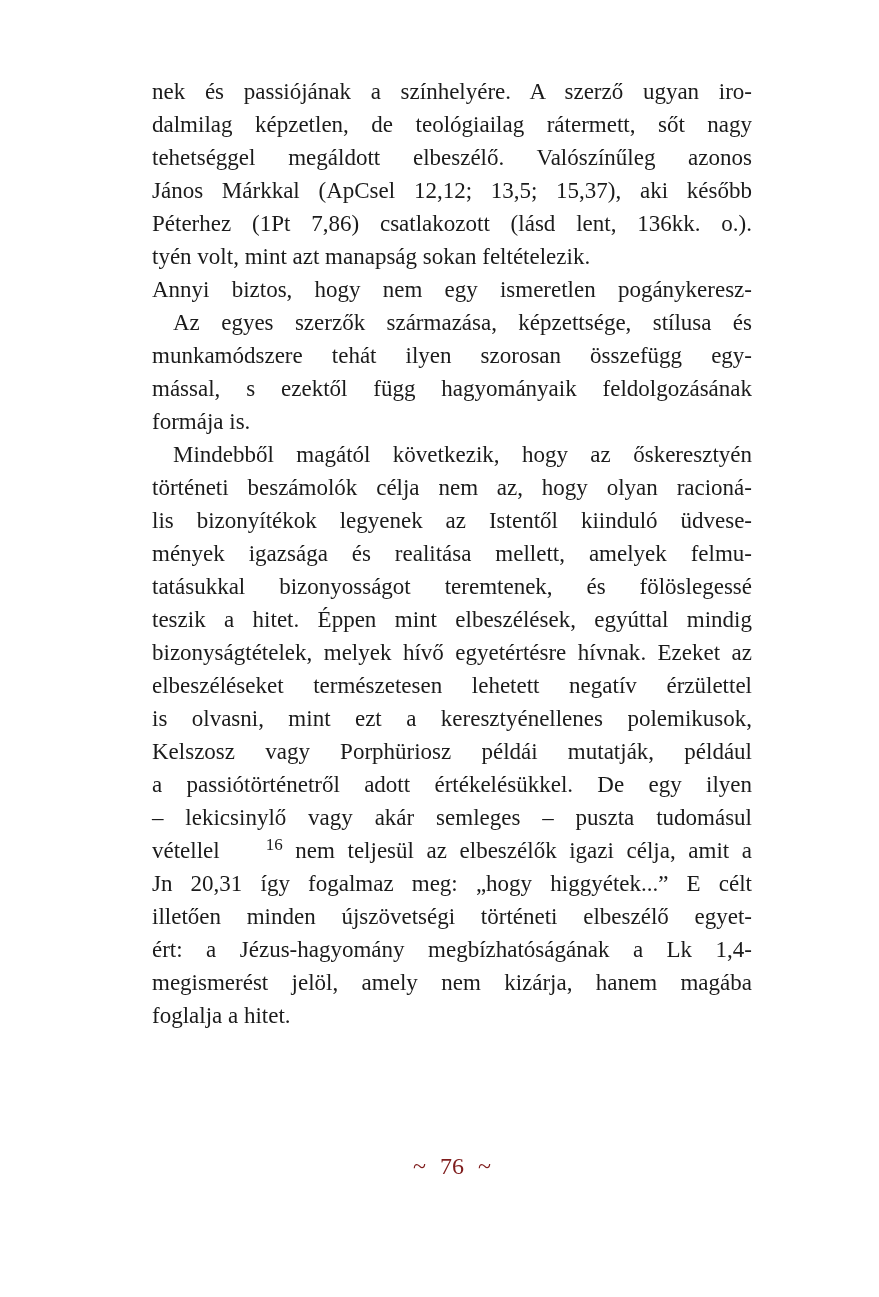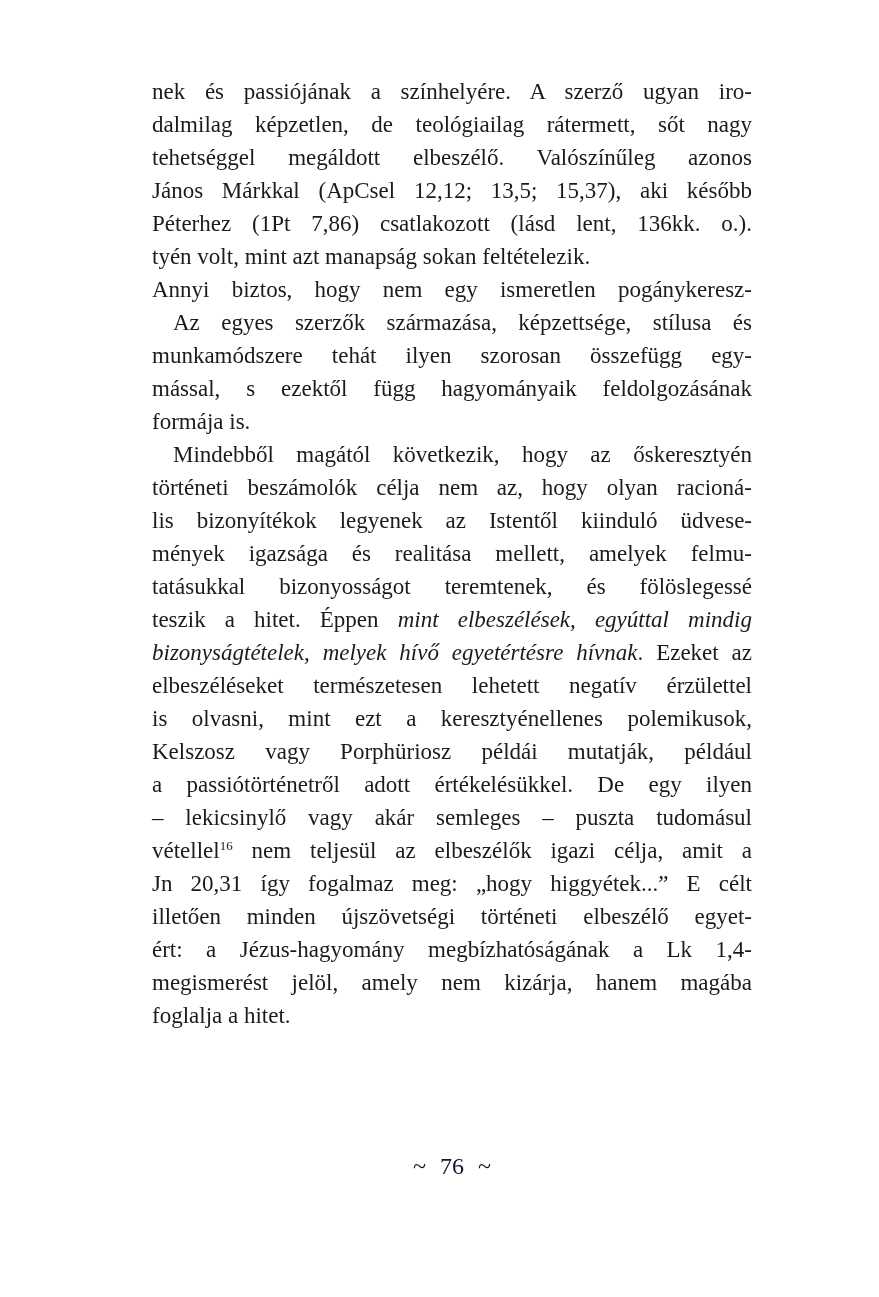--- a/index.html
+++ b/index.html
@@ -36,37 +36,37 @@
   }
   .line.last {
     text-align: left;
     text-align-last: left;
   }
   .line.indent {
     text-indent: 21px;
     font-family: Liberation Serif, serif;
   }
   .it {
-    font-style: italic;
   }
   .sup {
-    font-size: 13px;
+    font-size: 17px;
     line-height: 0;
     vertical-align: 8px;
+    margin-left: 46px;
   }
   .footer {
     position: absolute;
     left: 152px;
     top: 1150px;
     width: 600px;
     text-align: center;
     font-size: 24px;
     line-height: 33px;
     word-spacing: 8px;
-    color: #0f172a;
+    color: #7f1d1d;
   }
 </style>
 </head>
 <body>
 
 <div class="book-page">
   <div class="text-block">
       <div class="line"><span>nek és passiójának a színhelyére. A szerző ugyan iro-</span></div>
       <div class="line"><span>dalmilag képzetlen, de teológiailag rátermett, sőt nagy</span></div>
       <div class="line"><span>tehetséggel megáldott elbeszélő. Valószínűleg azonos</span></div>

